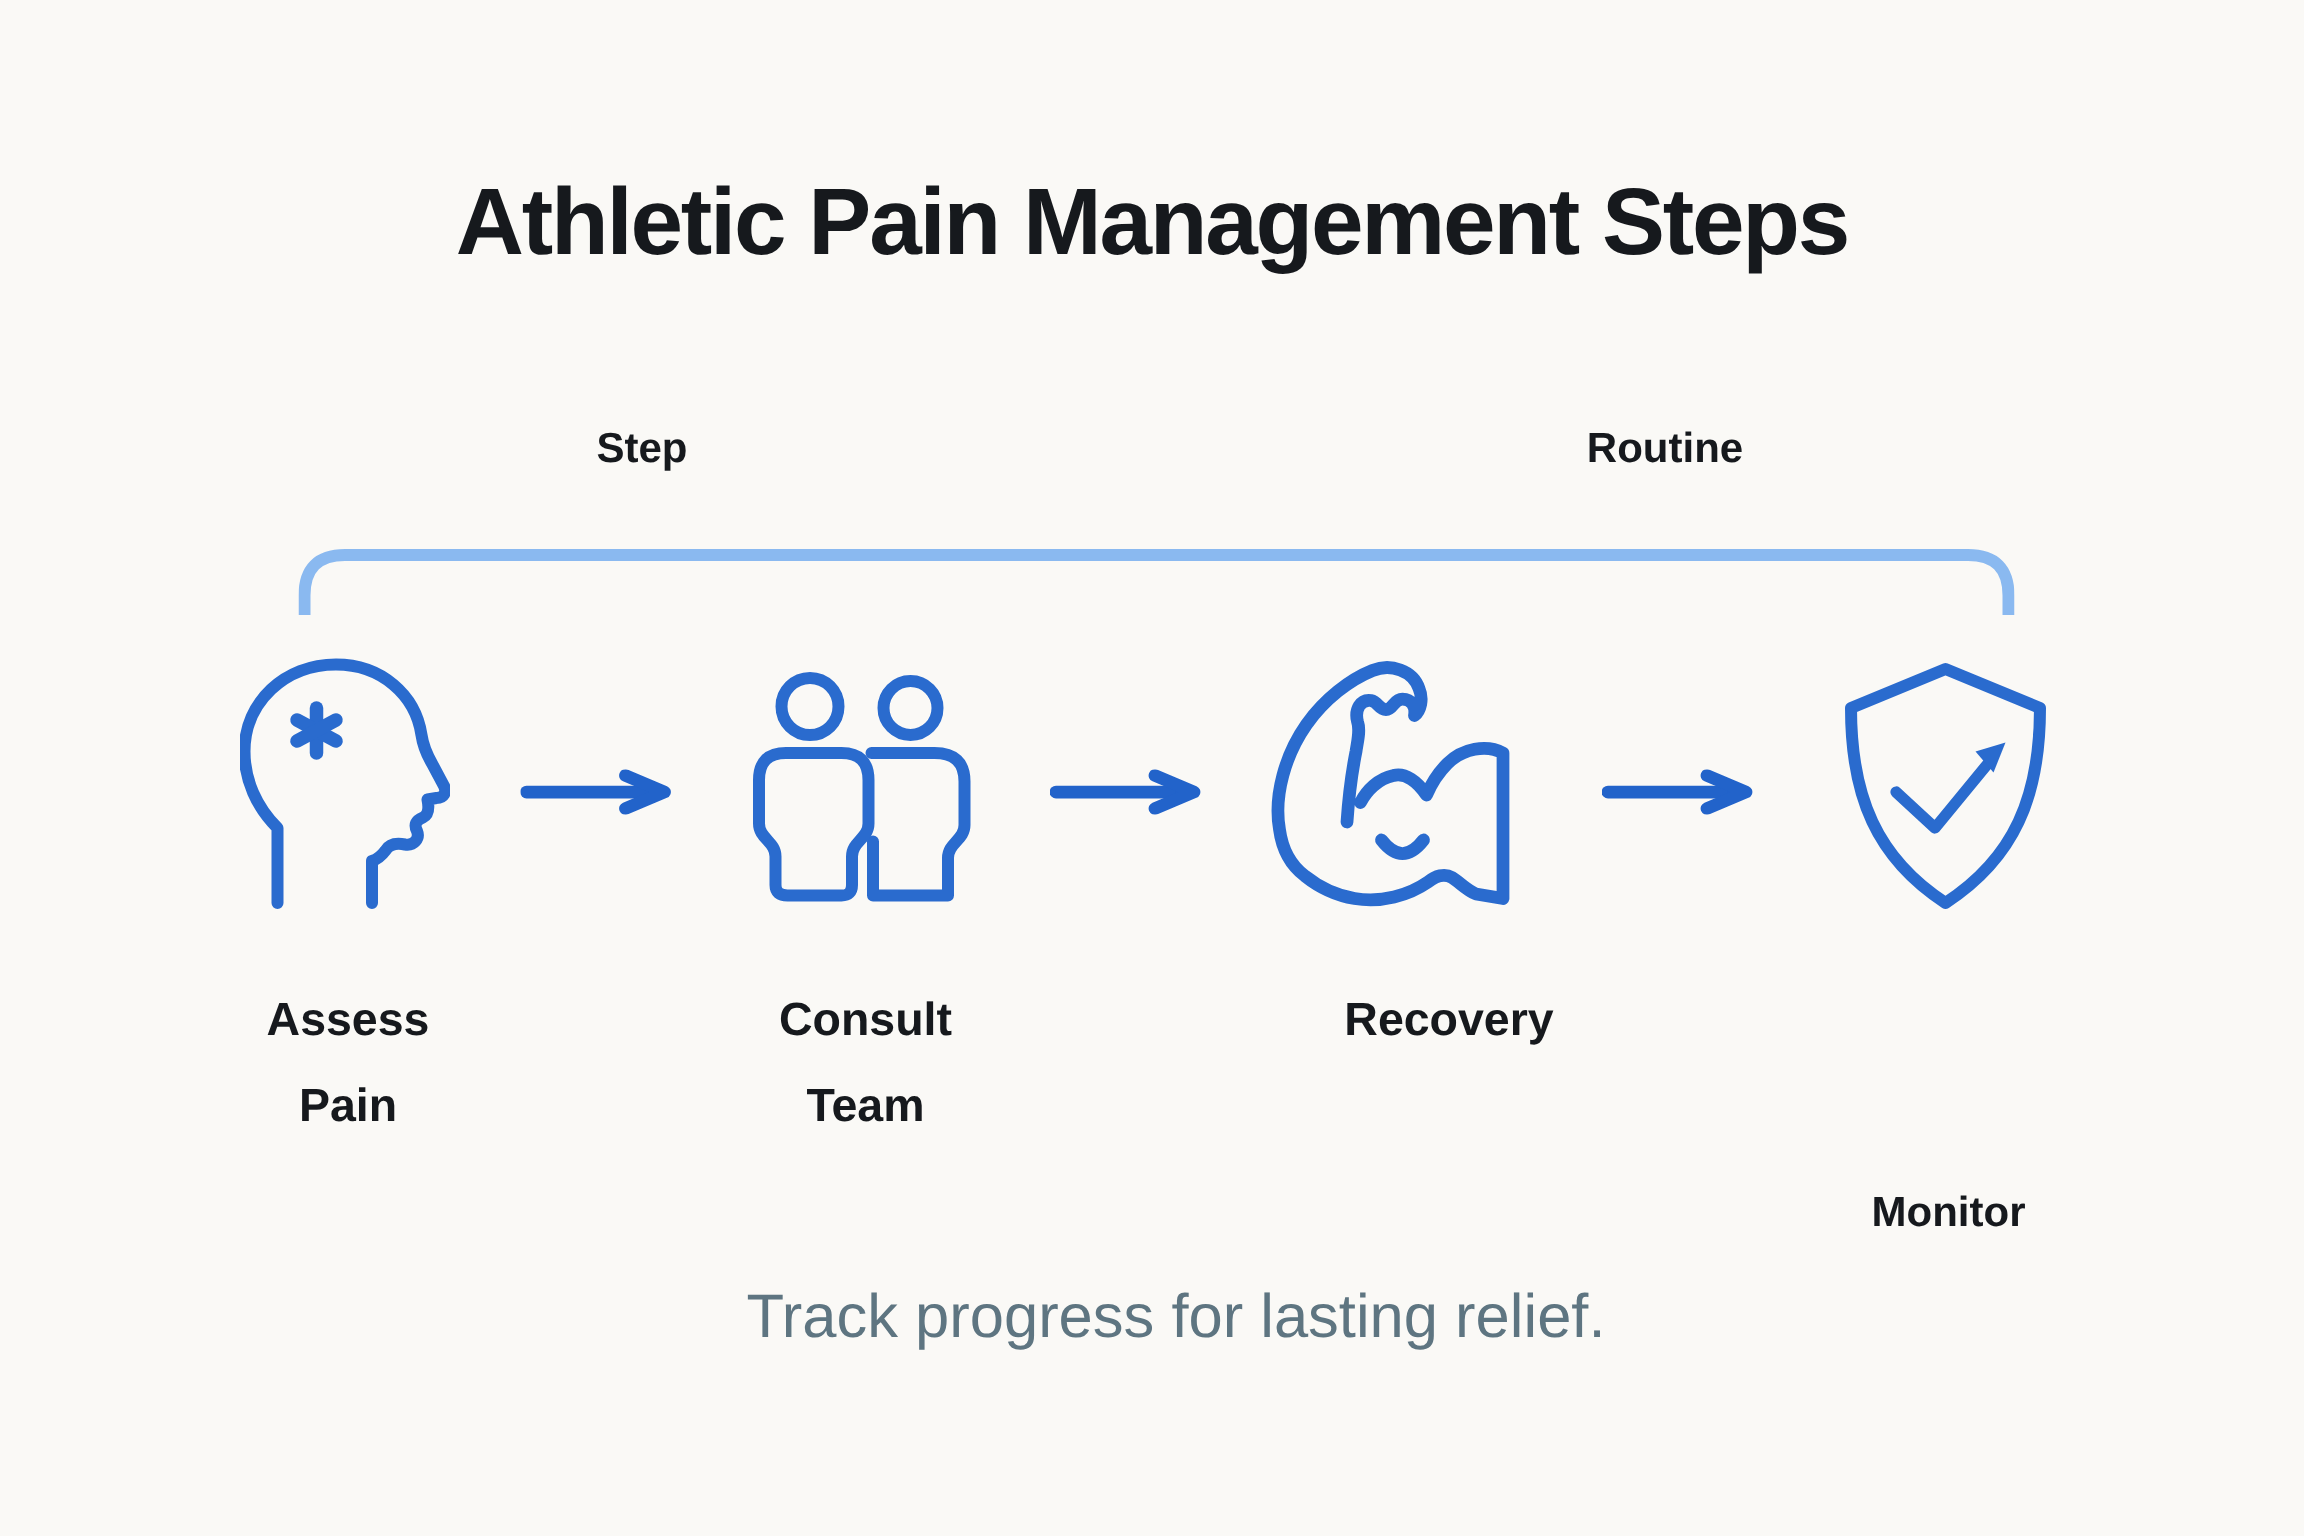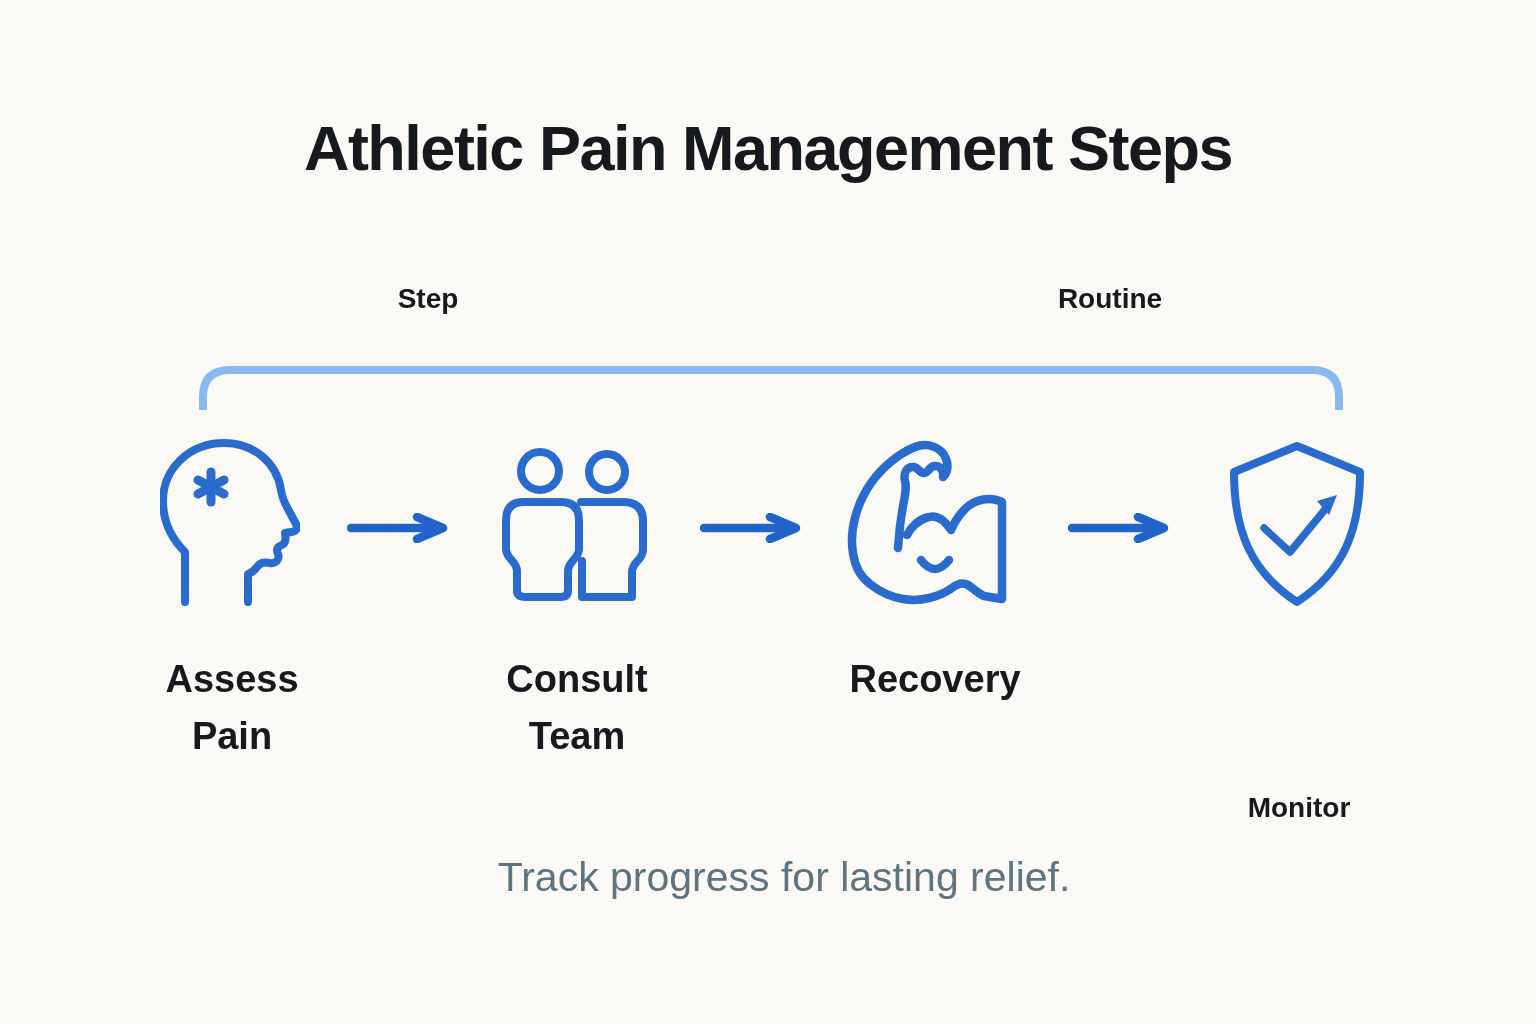--- a/index.html
+++ b/index.html
@@ -17,21 +17,21 @@
   }
   .bracket-label{
     position:absolute;top:283px;transform:translateX(-50%);
     font-size:28px;font-weight:700;color:var(--ink);white-space:nowrap;
   }
   .bracket-svg{position:absolute;left:199px;top:361px;}
   .icon-svg{position:absolute;color:var(--icon-blue);}
   .arrow-svg{position:absolute;top:513px;color:var(--arrow-blue);}
   .step-label{
     position:absolute;top:651px;width:340px;text-align:center;
-    font-size:38px;font-weight:700;line-height:57px;color:var(--ink);
+    font-size:31px;font-weight:700;line-height:57px;color:var(--ink);
   }
   .step-label div:empty{display:none;}
   .monitor{
     position:absolute;top:792px;left:1299px;transform:translateX(-50%);
     font-size:28px;font-weight:700;color:var(--ink);white-space:nowrap;
   }
   .subtitle{
     position:absolute;top:854px;left:16px;width:100%;text-align:center;
     font-size:41px;font-weight:400;color:var(--muted-text);
   }
@@ -117,21 +117,21 @@
   </svg>
 
   <div class="step-label" style="left:62px">
     <div>Assess</div>
     <div>Pain</div>
   </div>
   <div class="step-label" style="left:407px">
     <div>Consult</div>
     <div>Team</div>
   </div>
-  <div class="step-label" style="left:765px">
+  <div class="step-label" style="left:796px">
     <div>Recovery</div>
 
   </div>
 
   <div class="monitor">Monitor</div>
 
   <div class="subtitle">Track progress for lasting relief.</div>
 
 </div>
 

